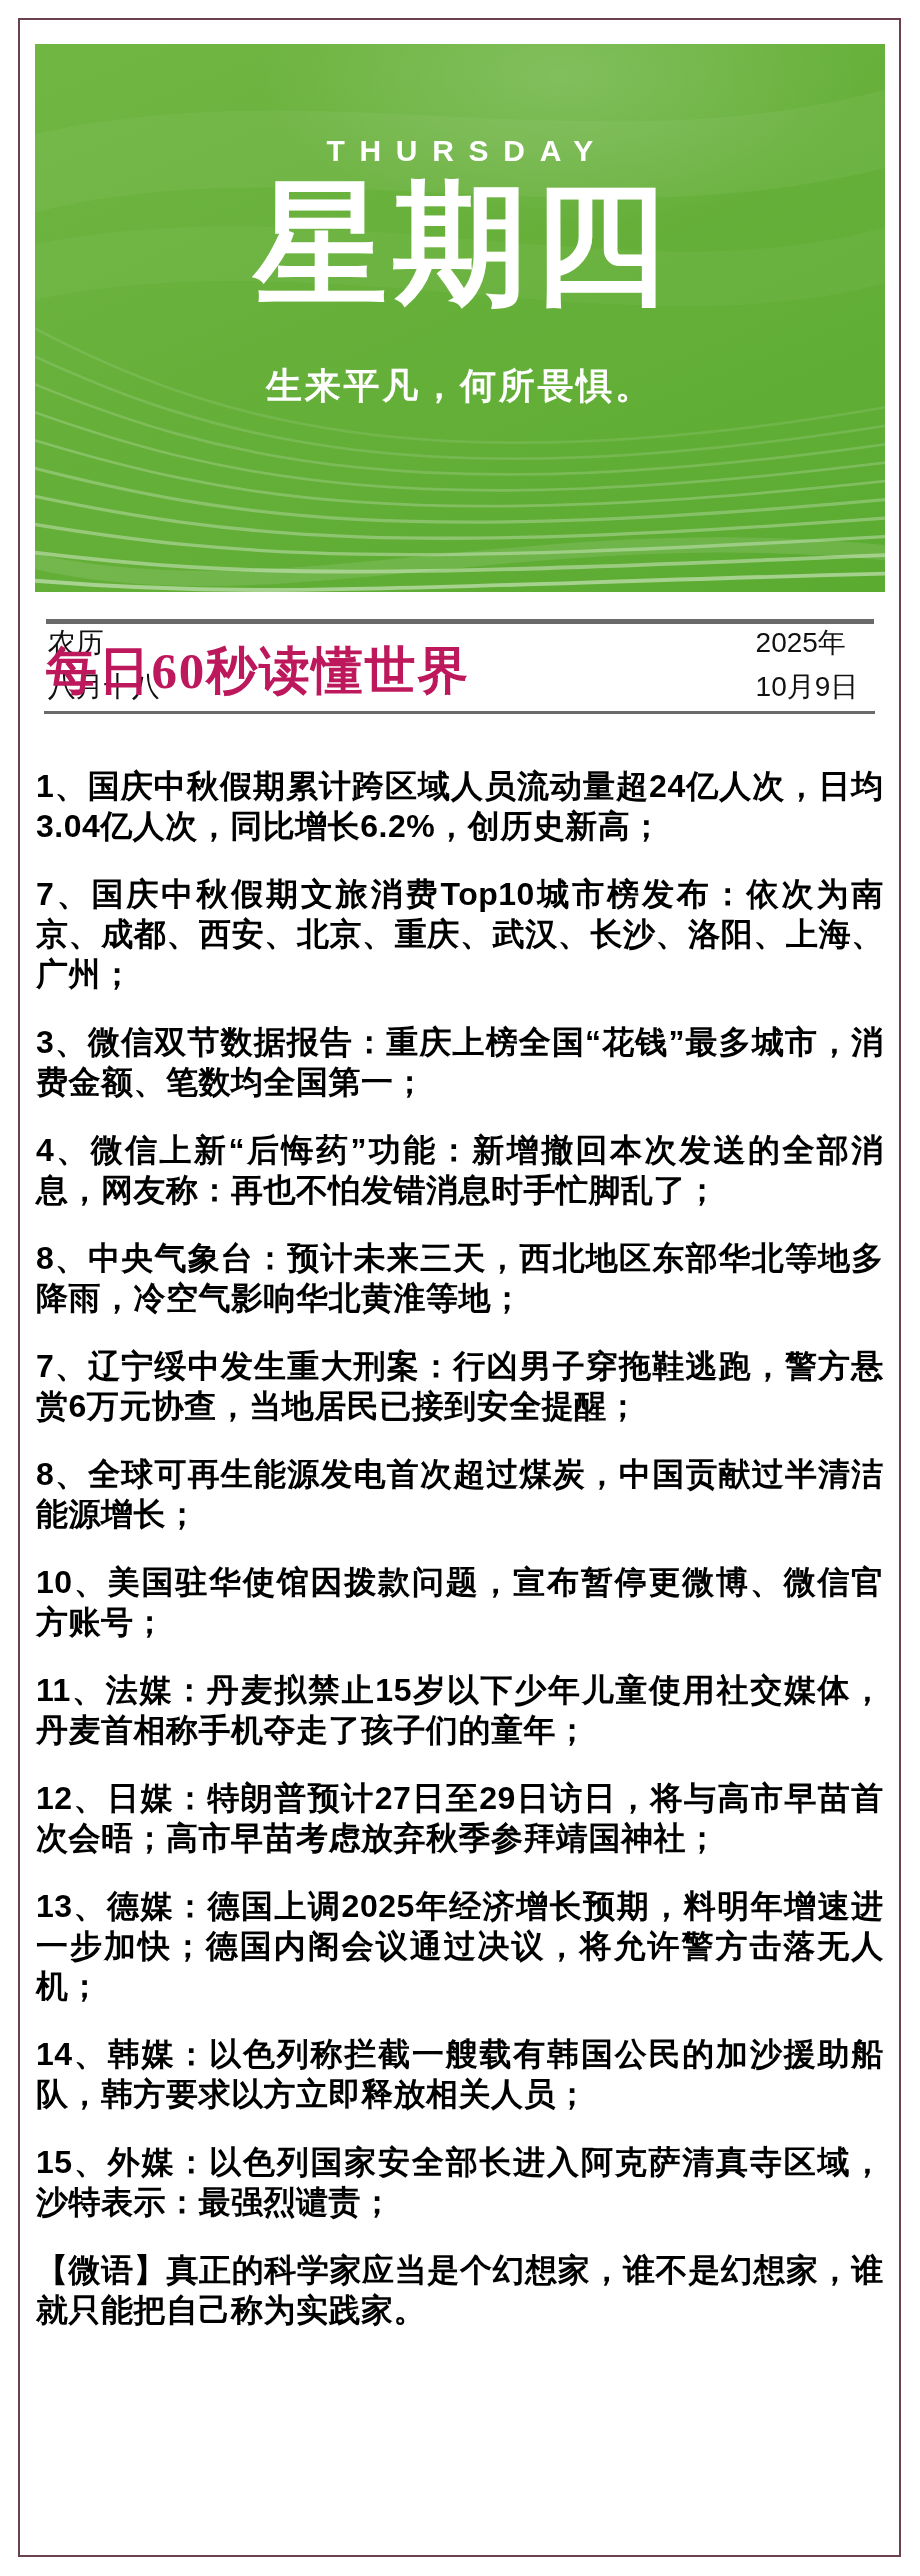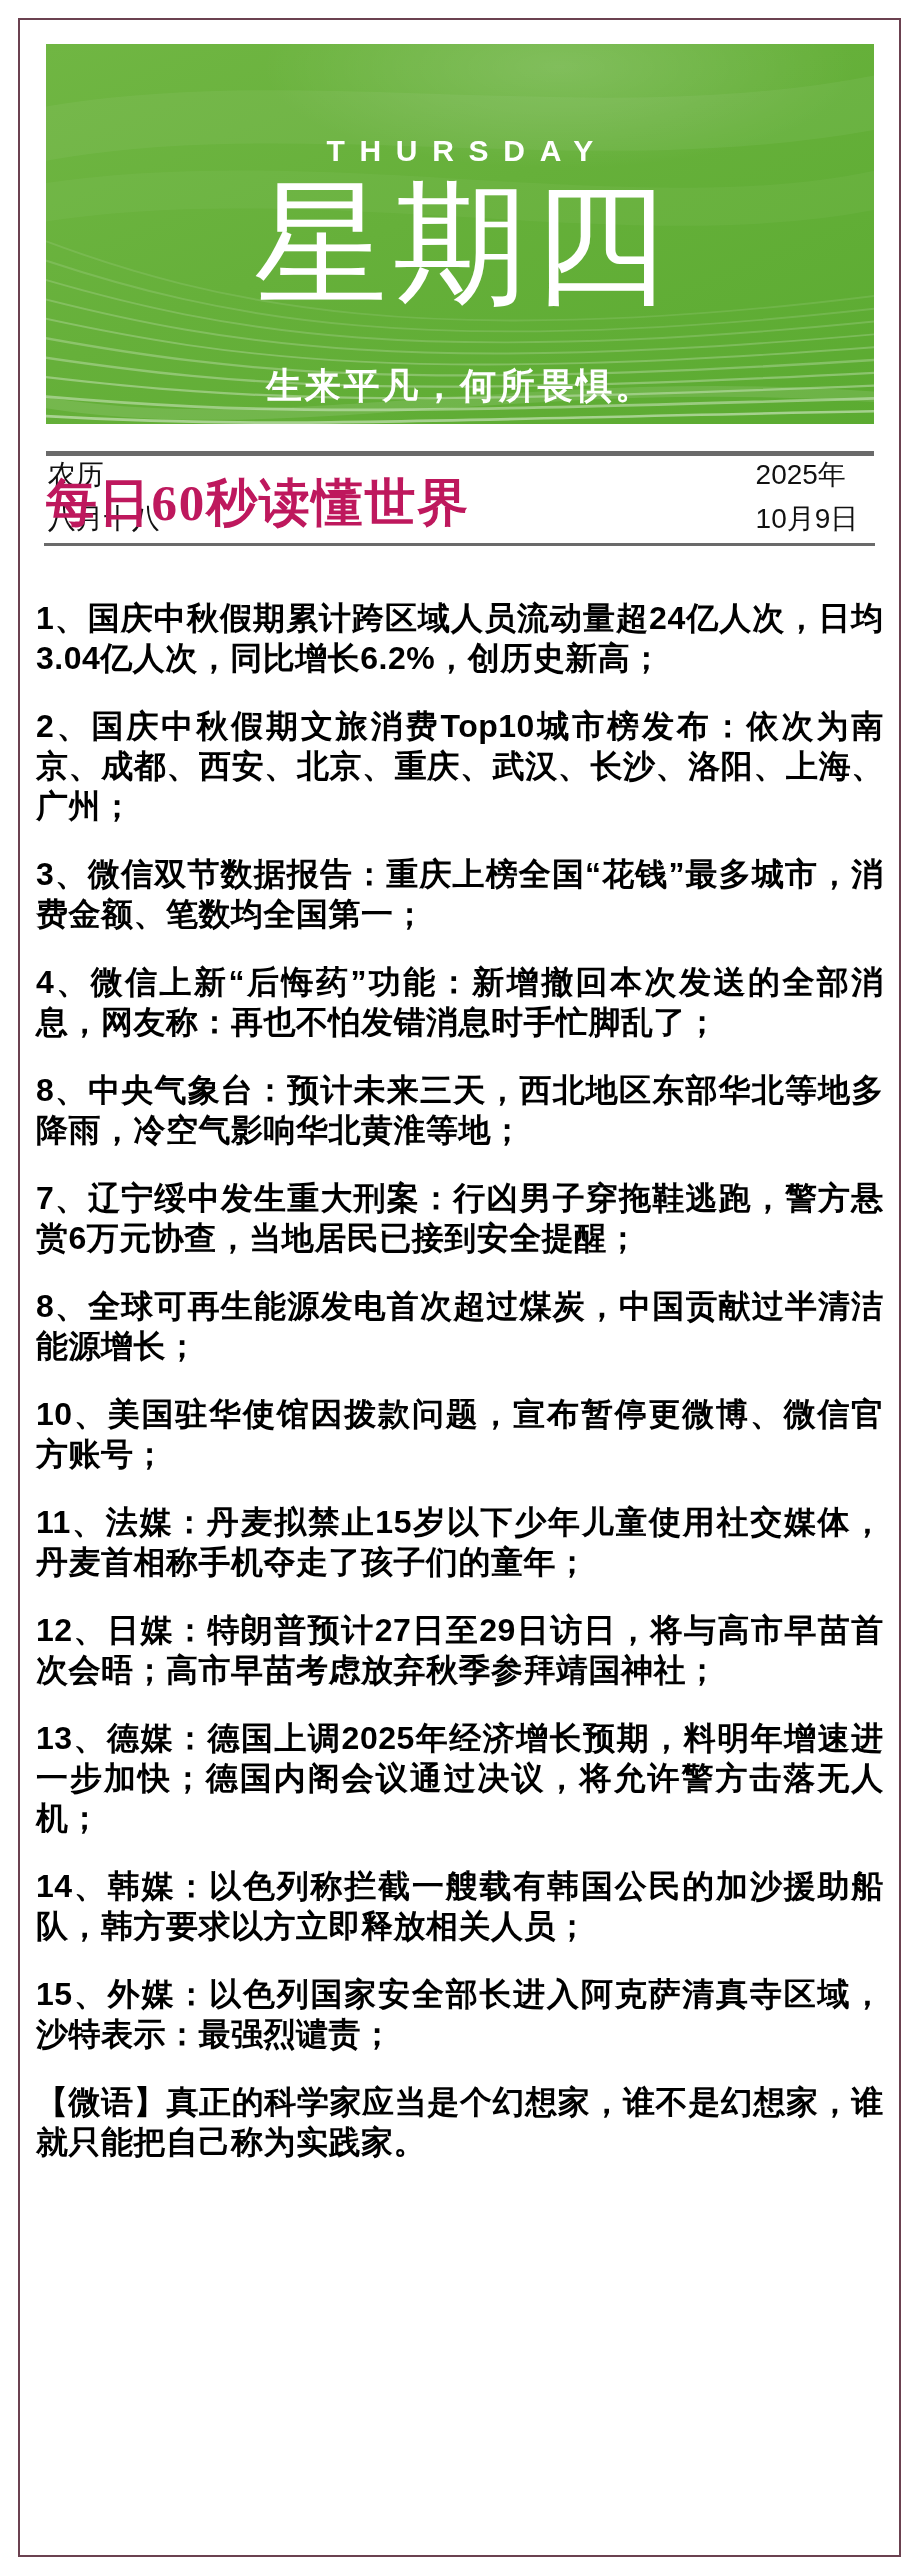--- a/index.html
+++ b/index.html
@@ -13,40 +13,41 @@
   }
   .frame{
     position:absolute;left:18.4px;top:18.4px;
     width:883px;height:2539px;
     border:2.8px solid #6b4150;
     box-sizing:border-box;
   }
   
   .banner{
     position:relative;
-    width:828px;height:380px;
+    width:828px;height:548px;
     margin:24px auto 0 auto;
     background:
       radial-gradient(ellipse 60% 45% at 62% 6%, rgba(255,255,255,0.16), rgba(255,255,255,0) 60%),
       linear-gradient(158deg, #70b643 0%, #66b03a 45%, #5bab31 100%);
     overflow:hidden;
+    padding-left:22px;
   }
   .banner svg{position:absolute;left:0;top:0;width:100%;height:100%;}
   .weekday-en{
     position:absolute;left:0;top:92px;width:100%;
     text-align:center;color:#ffffff;
     font-size:30px;font-weight:700;
     letter-spacing:14.7px;text-indent:14.7px;
     line-height:1;
   }
   .weekday-zh{
     position:absolute;left:0;top:131px;width:100%;
     text-align:center;color:#ffffff;
     font-family:"Liberation Serif", serif;
-    font-size:134px;font-weight:400;
+    font-size:134px;font-weight:700;
     letter-spacing:5.5px;text-indent:5.5px;
     line-height:1.05;
   }
   .motto{
     position:absolute;left:0;top:324px;width:100%;
     text-align:center;color:#ffffff;
     font-size:36px;font-weight:700;
     letter-spacing:2.8px;
     line-height:1;
   }
@@ -123,21 +124,21 @@
       <div class="dl-right">
         <div class="dl-year">2025年</div>
         <div class="dl-date">10月9日</div>
       </div>
     </div>
 
     <div class="rule-thin"></div>
 
     <div class="news">
       <p>1、国庆中秋假期累计跨区域人员流动量超24亿人次，日均3.04亿人次，同比增长6.2%，创历史新高；</p>
-      <p>2、国庆中秋假期文旅消费Top10城市榜发布：依次为南京、成都、西安、北京、重庆、武汉、长沙、洛阳、上海、广州；</p>
+      <p>7、国庆中秋假期文旅消费Top10城市榜发布：依次为南京、成都、西安、北京、重庆、武汉、长沙、洛阳、上海、广州；</p>
       <p>3、微信双节数据报告：重庆上榜全国“花钱”最多城市，消费金额、笔数均全国第一；</p>
       <p>4、微信上新“后悔药”功能：新增撤回本次发送的全部消息，网友称：再也不怕发错消息时手忙脚乱了；</p>
       <p>8、中央气象台：预计未来三天，西北地区东部华北等地多降雨，冷空气影响华北黄淮等地；</p>
       <p>7、辽宁绥中发生重大刑案：行凶男子穿拖鞋逃跑，警方悬赏6万元协查，当地居民已接到安全提醒；</p>
       <p>8、全球可再生能源发电首次超过煤炭，中国贡献过半清洁能源增长；</p>
       <p>10、美国驻华使馆因拨款问题，宣布暂停更微博、微信官方账号；</p>
       <p>11、法媒：丹麦拟禁止15岁以下少年儿童使用社交媒体，丹麦首相称手机夺走了孩子们的童年；</p>
       <p>12、日媒：特朗普预计27日至29日访日，将与高市早苗首次会晤；高市早苗考虑放弃秋季参拜靖国神社；</p>
       <p>13、德媒：德国上调2025年经济增长预期，料明年增速进一步加快；德国内阁会议通过决议，将允许警方击落无人机；</p>
       <p>14、韩媒：以色列称拦截一艘载有韩国公民的加沙援助船队，韩方要求以方立即释放相关人员；</p>

